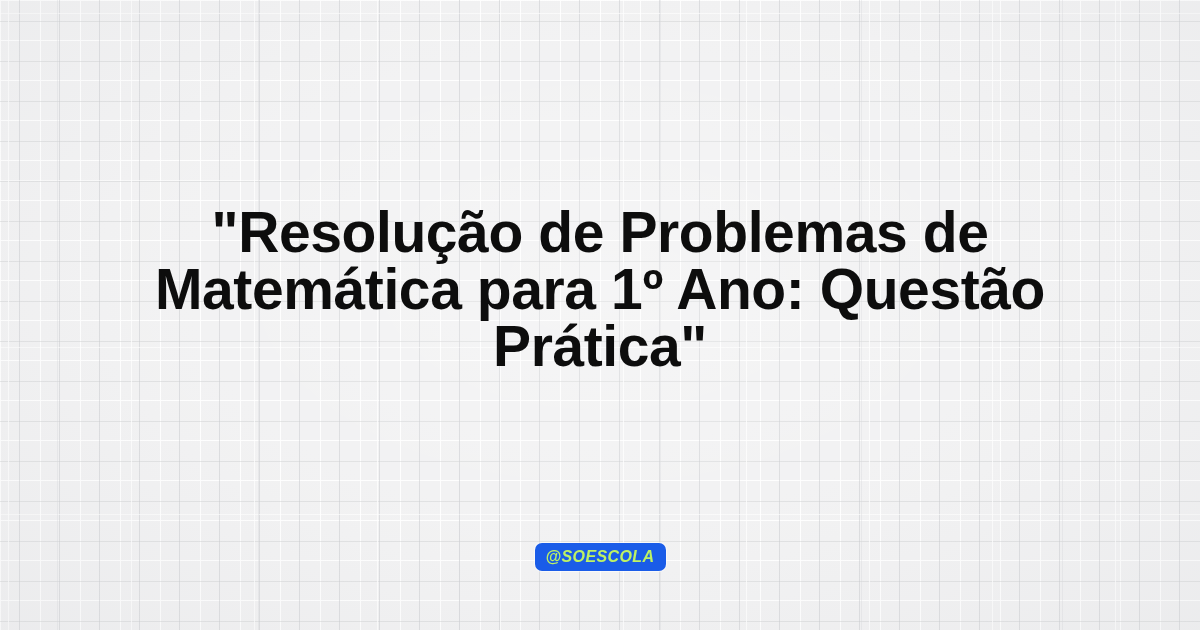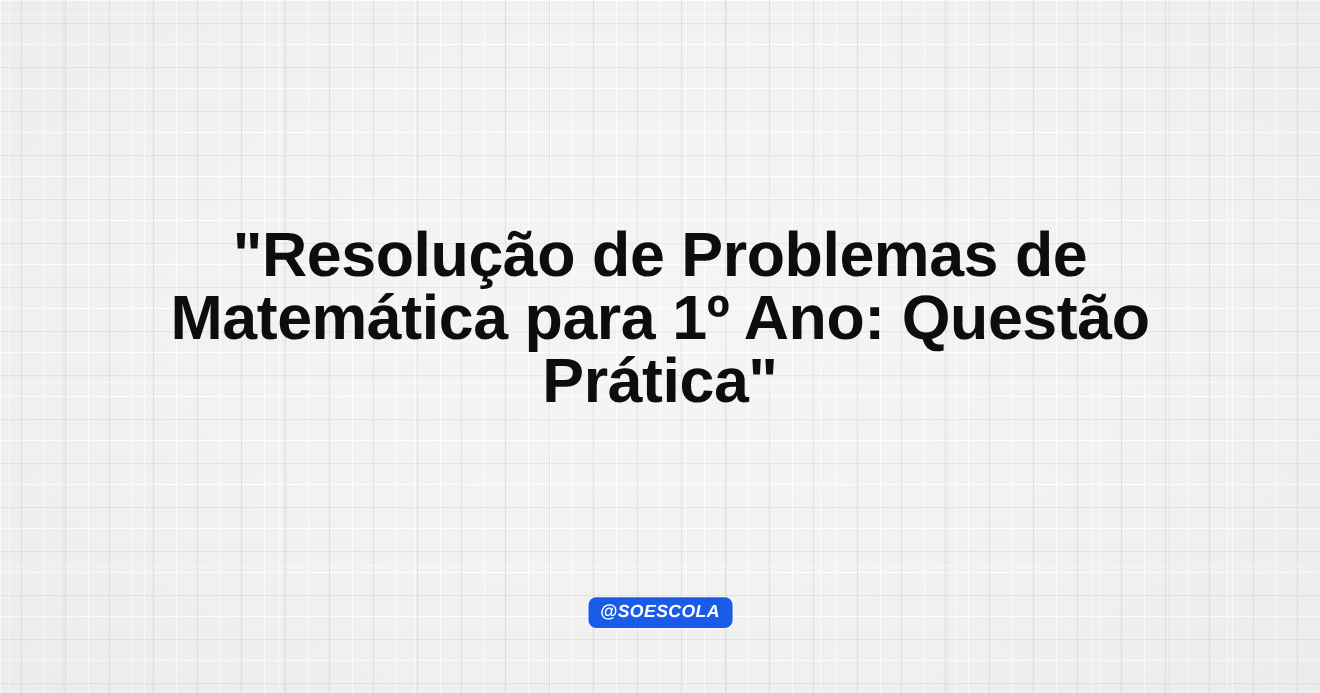--- a/index.html
+++ b/index.html
@@ -108,21 +108,21 @@
   }
 
   .handle-badge {
     display: inline-flex;
     align-items: center;
     justify-content: center;
     height: 28px;
     padding: 0 11px;
     border-radius: 7px;
     background-color: #1a5ce8;
-    color: #ffffff;
+    color: #bef264;
     font-family: "Liberation Sans", sans-serif;
     font-weight: 700;
     font-style: italic;
     font-size: 16px;
     letter-spacing: 0.4px;
     line-height: 1;
     white-space: nowrap;
     box-shadow: 0 0 0 1px rgba(255,255,255,0.55);
   }
 </style>

